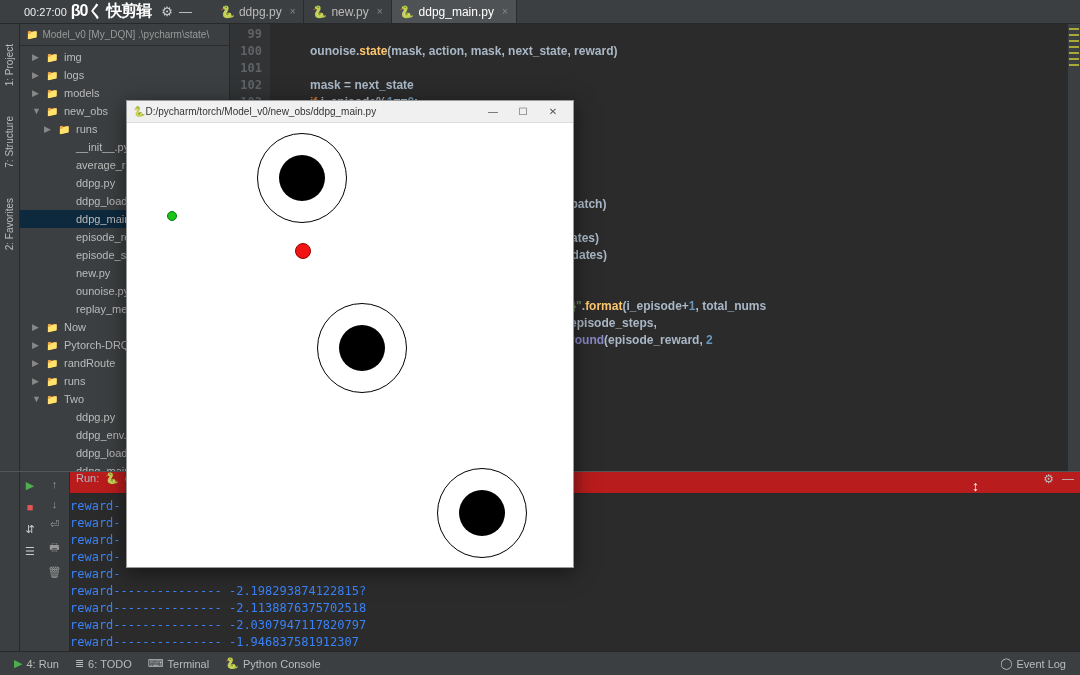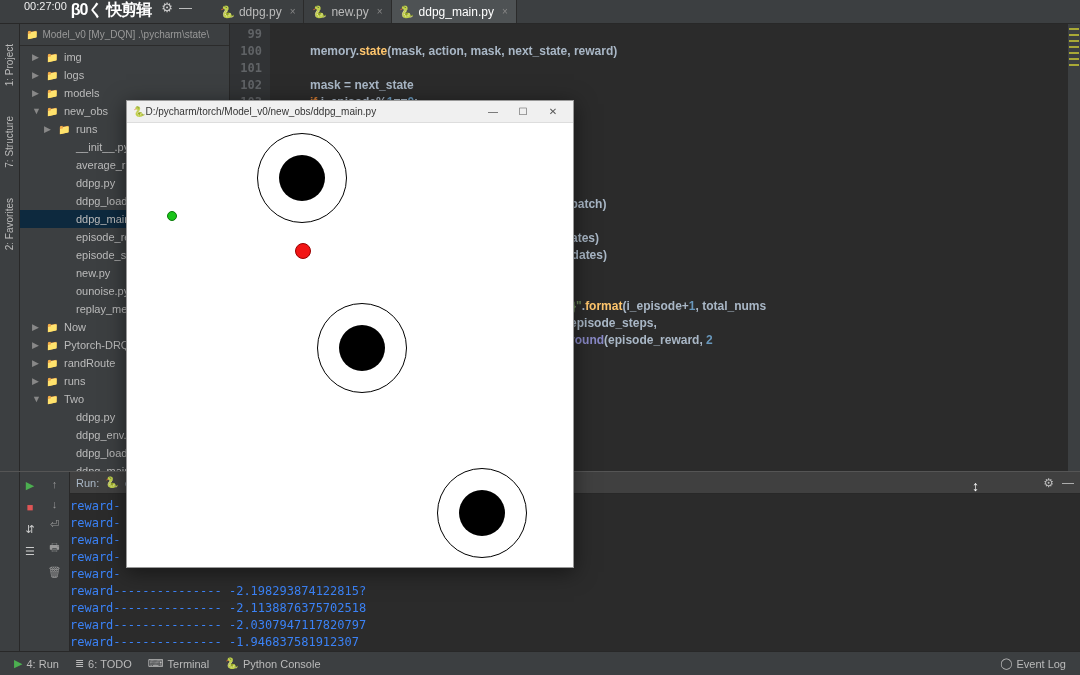--- a/index.html
+++ b/index.html
@@ -1,19 +1,19 @@
 <!DOCTYPE html>
 <html><head>
 <meta charset="utf-8">
 <style>
 * { margin:0; padding:0; box-sizing:border-box; font-family:"Segoe UI",Arial,sans-serif; }
 body { background:#2b2b2b; width:1080px; height:675px; overflow:hidden; position:relative; color:#a9b7c6; font-size:12px; }
 
 
-.topbar { height:24px; background:#3c3f41; display:flex; align-items:flex-start; padding:0 4px; border-bottom:1px solid #282828; }
+.topbar { height:24px; background:#3c3f41; display:flex; align-items:center; padding:0 4px; border-bottom:1px solid #282828; }
 .topbar .timer { color:#eee; font-size:11px; margin-left:20px; }
 .topbar .logo { font-size:16px; font-weight:bold; color:#fff; margin-left:4px; letter-spacing:-1px;}
 .topbar .tools { display:flex; gap:6px; margin-left:10px; align-items:center;}
 .topbar .tools span { color:#ccc; cursor:pointer; font-size:13px;}
 .topbar .tabs { display:flex; margin-left:20px; height:100%; }
 .tab { display:flex; align-items:center; padding:0 8px; gap:4px; color:#bbb; border-right:1px solid #2b2b2b; cursor:pointer; }
 .tab.active { background:#4e5254; color:#fff; }
 .tab .x { color:#888; font-size:10px; margin-left:4px;}
 
 
@@ -41,21 +41,21 @@
 .builtin { color:#8888c6;}
 .rightstrip { width:12px; background:#3c3f41;}
 .rightstrip .mark { height:2px; background:#a9a936; margin:4px 1px;}
 
 
 .runpanel { height:180px; background:#2b2b2b; border-top:1px solid #555; display:flex;}
 .runpanel .runtoolbar { width:20px; background:#3c3f41; display:flex; flex-direction:column; align-items:center; padding-top:6px; gap:8px;}
 .runpanel .runtoolbar span { font-size:11px; color:#ccc; cursor:pointer; width:14px; height:14px; display:flex; align-items:center; justify-content:center;}
 .runpanel .runtoolbar2 { width:30px; background:#3c3f41; display:flex; flex-direction:column; align-items:center; padding-top:6px; gap:8px; border-right:1px solid #282828;}
 .runpanel .runtoolbar2 span { font-size:11px; color:#999; cursor:pointer;}
-.runheader { height:22px; background:#404040; display:flex; align-items:center; padding:0 6px; font-size:11px; gap:6px; border-bottom:1px solid #282828;}
+.runheader { height:22px; background:#b91c1c; display:flex; padding:0 6px; font-size:11px; gap:6px; border-bottom:1px solid #282828;}
 .runbody { flex:1; display:flex; flex-direction:column;}
 .console { flex:1; font-family:Consolas,monospace; font-size:12px; line-height:17px; padding:4px 0; color:#3b82f6; overflow:hidden;}
 .run-tools-r { position:absolute; right:6px; display:flex; gap:8px; align-items:center;}
 .run-tools-r span{ color:#bbb; cursor:pointer; font-size:12px;}
 
 
 .bottombar { height:24px; background:#3c3f41; border-top:1px solid #282828; display:flex; align-items:center; padding:0 6px; font-size:11px; color:#bbb;}
 .bottombar .btn { display:flex; align-items:center; gap:4px; padding:0 8px; cursor:pointer;}
 .bottombar .spacer { flex:1;}
 
@@ -232,21 +232,21 @@
           <span class="arrow"></span>
           <span class="ficon"></span>
           <span class="name">ddpg_main.py</span>
         </div>
       </div>
   </div>
 
   <div class="editor">
     <div class="gutter" id="gutter">99<br>100<br>101<br>102<br>103<br>&nbsp;<br>&nbsp;<br>&nbsp;<br>&nbsp;<br>&nbsp;<br>&nbsp;<br>&nbsp;<br>&nbsp;<br>&nbsp;<br>&nbsp;<br>&nbsp;<br>&nbsp;<br>&nbsp;<br>&nbsp;<br>&nbsp;<br>&nbsp;</div>
     <div class="code">
-<span>            memory.</span><span class="fn">state</span><span>(mask, action, mask, next_state, reward)</span>
+<span>            ounoise.</span><span class="fn">state</span><span>(mask, action, mask, next_state, reward)</span>
 <span></span>
 <span>            mask = next_state</span>
 <span>            </span><span class="kw">if </span><span>i_episode%</span><span class="num">1</span><span>==</span><span class="num">0</span><span>:</span>
 <span>                env.</span><span class="fn">render</span><span>()</span>
 <span>                                     ze:</span>
 <span>                                     es_per_step):</span>
 <span>                                     </span><span class="fn">sample</span><span>(args.batch_size)</span>
 <span>                                     </span><span class="fn">p</span><span>(*transitions))</span>
 <span>                                     ss = agent.</span><span class="fn">update_parameters</span><span>(batch)</span>
 <span></span>

